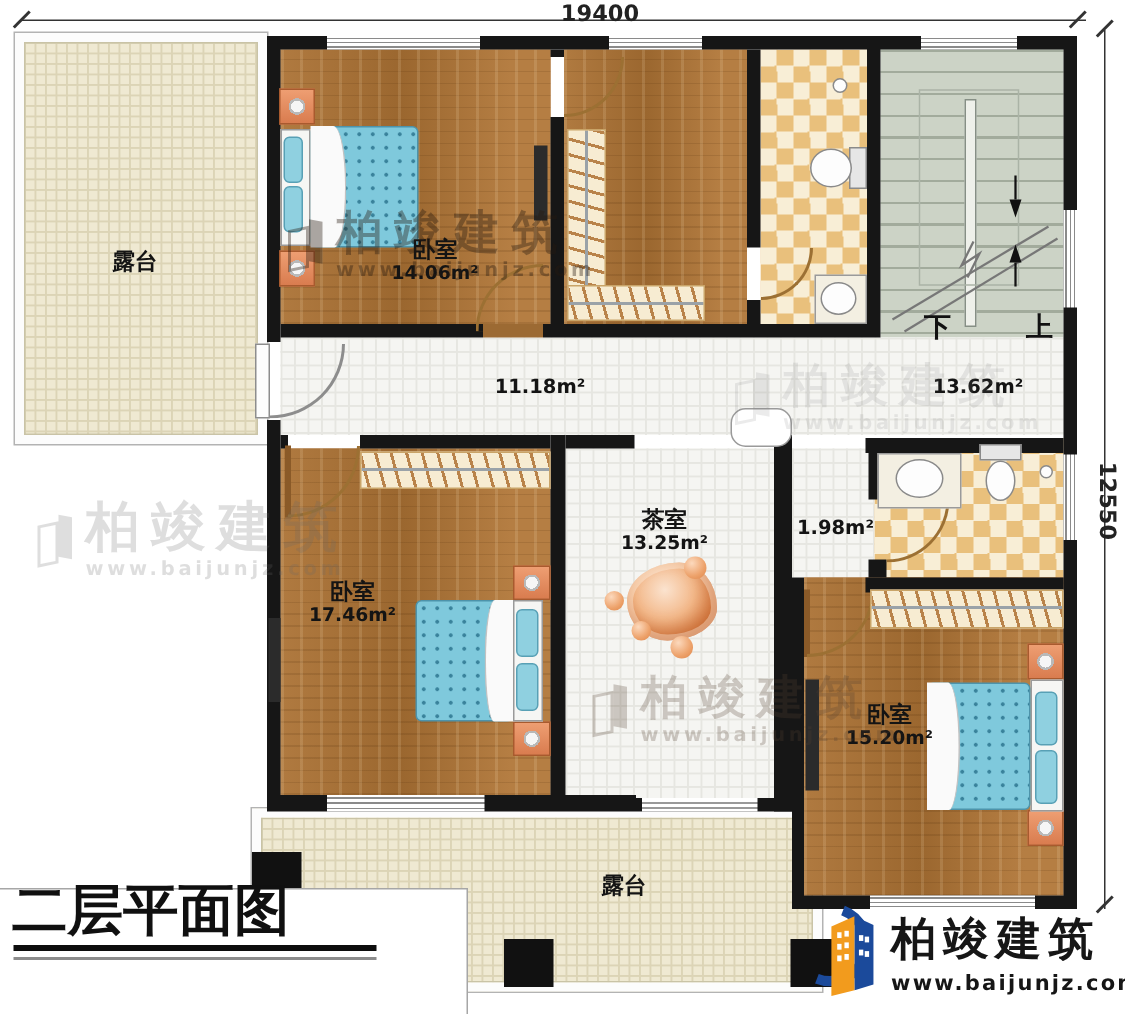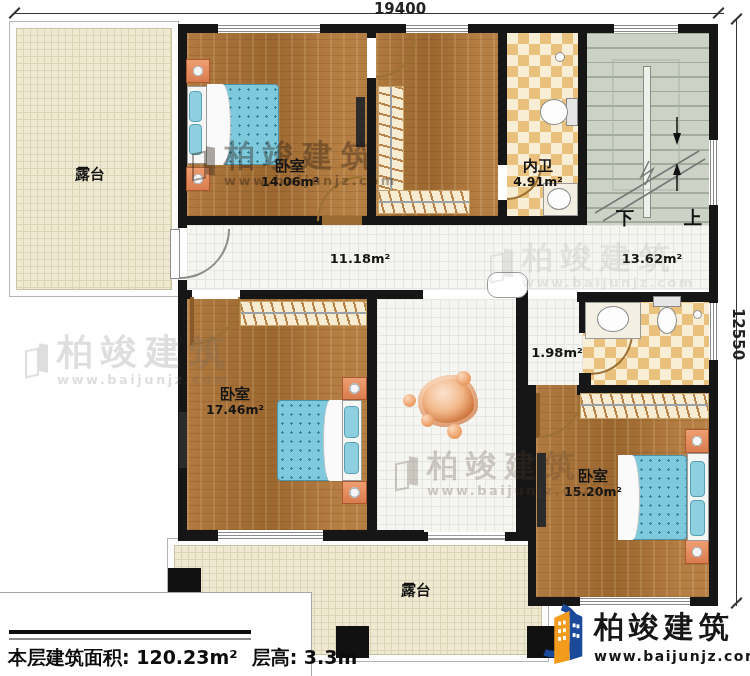--- a/index.html
+++ b/index.html
@@ -233,33 +233,33 @@
   <div class="mattress" style="left:618px;top:455px;width:69px;height:85px"></div>
   <div class="sheetL" style="left:618px;top:455px;width:22px;height:85px"></div>
 
   <div class="rlabel" style="left:40px;top:166px;width:100px">
     <div class="rname">露台</div>
   </div>
   <div class="rlabel" style="left:240px;top:158px;width:100px">
     <div class="rname">卧室</div>
     <div class="rarea">14.06m²</div>
   </div>
-  <div class="rlabel" style="left:498px;top:158px;width:80px">
-    <div class="rname">内卫</div>
-    <div class="rarea">4.91m²</div>
-  </div>
   <div class="rlabel" style="left:310px;top:252px;width:100px">
     <div class="rarea" style="font-size:13px">11.18m²</div>
   </div>
   <div class="rlabel" style="left:602px;top:252px;width:100px">
     <div class="rarea" style="font-size:13px">13.62m²</div>
   </div>
   <div class="rlabel" style="left:185px;top:386px;width:100px">
     <div class="rname">卧室</div>
     <div class="rarea">17.46m²</div>
+  </div>
+  <div class="rlabel" style="left:393px;top:338px;width:100px">
+    <div class="rname">茶室</div>
+    <div class="rarea">13.25m²</div>
   </div>
   <div class="rlabel" style="left:517px;top:346px;width:80px">
     <div class="rarea" style="font-size:13px">1.98m²</div>
   </div>
   <div class="rlabel" style="left:543px;top:468px;width:100px">
     <div class="rname">卧室</div>
     <div class="rarea">15.20m²</div>
   </div>
   <div class="rlabel" style="left:366px;top:582px;width:100px">
     <div class="rname">露台</div>
@@ -299,26 +299,23 @@
   <div class="dimline-h" style="left:14px;top:13px;width:710px"></div>
   <div class="tick" style="left:7px;top:12px"></div>
   <div class="tick" style="left:711px;top:12px"></div>
   <div class="dimtext" style="left:355px;top:0px;width:90px">19400</div>
   <div class="dimline-v" style="left:736px;top:20px;height:586px"></div>
   <div class="tick" style="left:729px;top:18px"></div>
   <div class="tick" style="left:729px;top:602px"></div>
   <div class="dimtext" style="left:698px;top:325px;width:80px;transform:rotate(90deg)">12550</div>
 
   <div class="titlebox" style="left:0px;top:592px;width:312px;height:84px"></div>
+  <div class="title-main" style="left:8px;top:588px">二层平面图</div>
   <div class="rule1" style="left:9px;top:630px;width:242px;height:4px"></div>
   <div class="rule2" style="left:9px;top:638px;width:242px;height:2px"></div>
-  <div class="infoline" style="left:8px;top:645px">
-    <span>本层建筑面积: 120.23m²</span>
-    <span>层高: 3.3m</span>
-  </div>
 
   <svg style="position:absolute;left:533px;top:602px" width="58" height="68" viewBox="0 0 60 70">
     <path d="M12 52 A24 24 0 1 0 30 5" stroke="#1b4a9b" stroke-width="7" fill="none"></path>
     <polygon points="22,16 38,9 38,60 22,64" fill="#f29b1d"></polygon>
     <polygon points="38,9 51,15 51,56 38,60" fill="#1b4a9b"></polygon>
     <rect x="26" y="20" width="3" height="4" fill="#fff"></rect>
       <rect x="31" y="19" width="3" height="4" fill="#fff"></rect>
     <rect x="26" y="28" width="3" height="4" fill="#fff"></rect>
       <rect x="31" y="27" width="3" height="4" fill="#fff"></rect>
     <rect x="26" y="36" width="3" height="4" fill="#fff"></rect>

